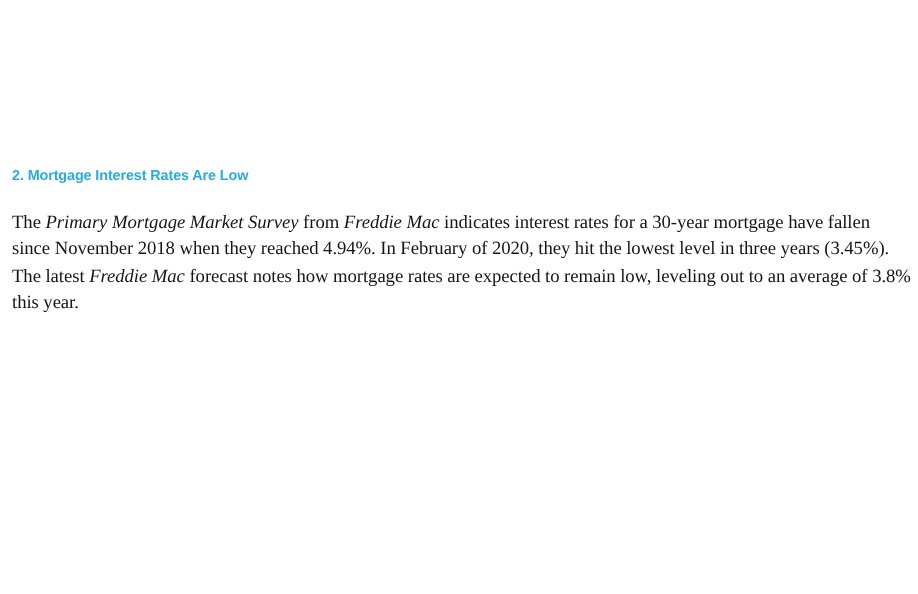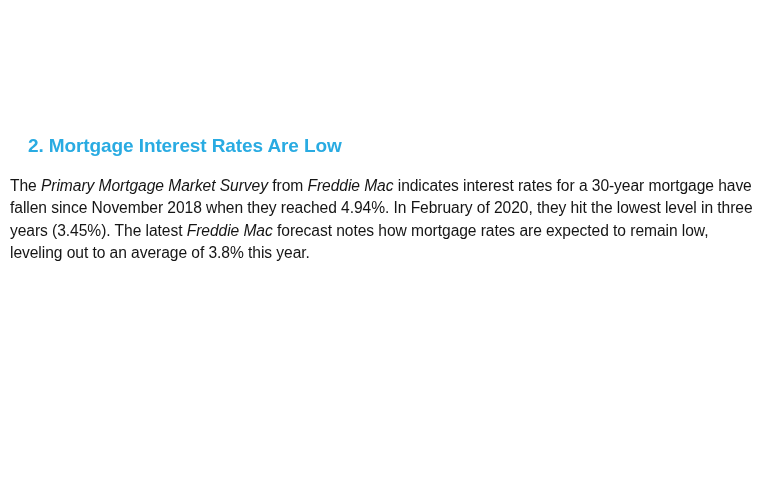--- a/index.html
+++ b/index.html
@@ -25,31 +25,31 @@
 
   .content-block {
     position: absolute;
     left: 10px;
     top: 136px;
     width: 750px;
   }
 
   .section-heading {
     font-family: "Liberation Sans", sans-serif;
-    font-size: 19px;
+    font-size: 12px;
     font-weight: bold;
     color: #29abe2;
     letter-spacing: -0.1px;
     line-height: 20px;
-    margin: 0 0 19px 18px;
+    margin: 0 0 19px 0;
     white-space: nowrap;
   }
 
   .body-paragraph {
-    font-family: Liberation Sans, sans-serif;
+    font-family: Liberation Serif, serif;
     font-size: 15.6px;
     font-weight: normal;
     color: #151515;
     line-height: 22.3px;
     letter-spacing: -0.06px;
     margin: 0;
     text-align: left;
   }
 
   .body-paragraph + .body-paragraph {

